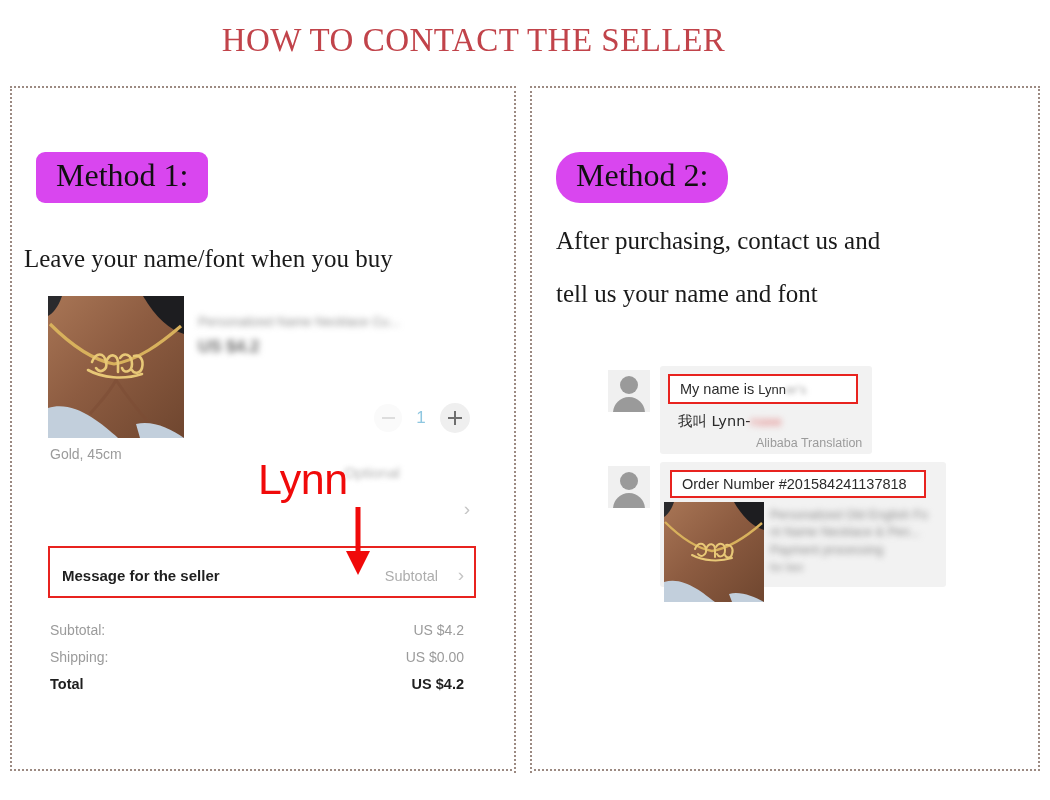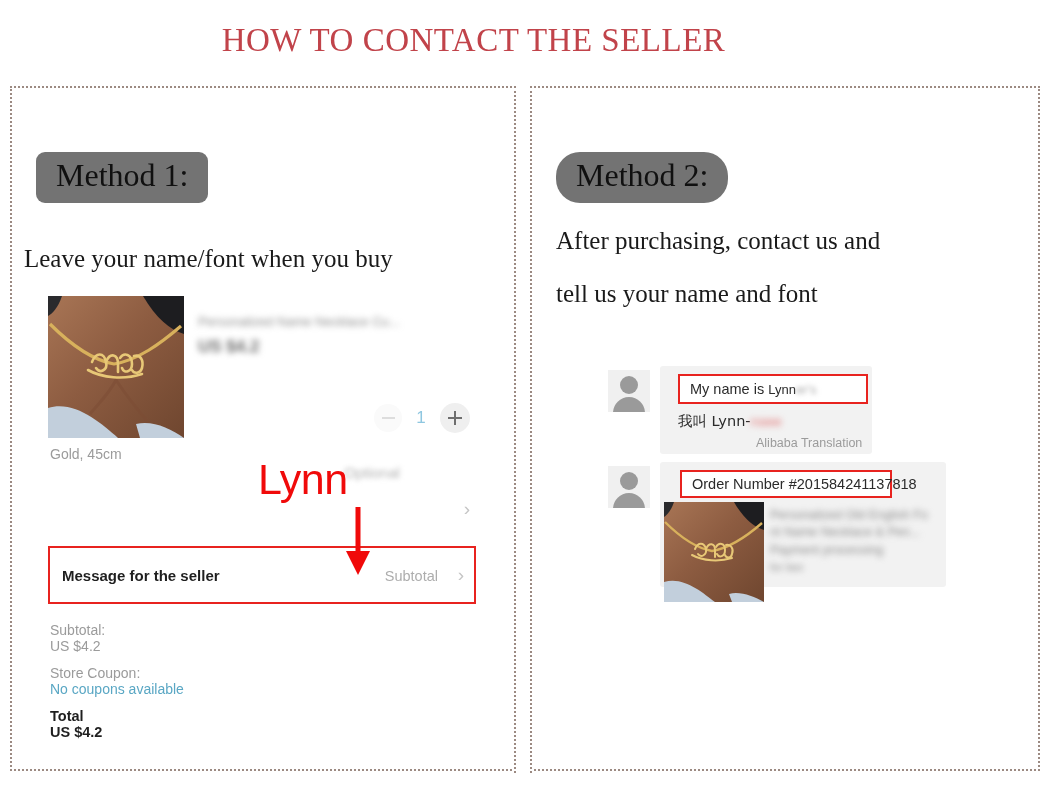--- a/index.html
+++ b/index.html
@@ -49,21 +49,21 @@
     height: 687px;
     border-left: 2px dotted #9c8a82;
     border-right: 2px dotted #9c8a82;
     box-sizing: border-box;
     background: #ffffff;
   }
 
   
   .method-badge {
     position: absolute;
-    background: #737373;
+    background: #d946ef;
     border-radius: 9px;
     padding: 6px 20px 9px 20px;
     font-family: "Liberation Serif", serif;
     font-size: 32px;
     color: #101010;
     line-height: 1.12;
     white-space: nowrap;
   }
   .method-desc {
     position: absolute;
@@ -191,21 +191,21 @@
     color: #c5c5c5;
     font-family: "Liberation Sans", sans-serif;
   }
   .chev-ship { right: 8px; top: 202px; }
 
   .msg-box {
     position: absolute;
     left: 0px;
     top: 250px;
     width: 428px;
-    height: 58px;
+    height: 52px;
     box-sizing: border-box;
     border: 2.5px solid #e8231f;
     background: #ffffff;
   }
   .msg-label {
     position: absolute;
     left: 12px;
     top: 19px;
     font-size: 15px;
     font-weight: bold;
@@ -225,21 +225,20 @@
     left: 2px;
     top: 326px;
     width: 414px;
     font-size: 14px;
   }
   .total-row {
     display: flex;
     justify-content: space-between;
     margin-bottom: 11px;
     color: #9b9b9b;
-    flex-direction: column;
   }
   .total-row.grand { color: #1f1f1f; font-weight: bold; font-size: 14.5px; margin-top: 1px; }
   .total-row .coupon { color: #5aa7c4; }
 
   
   .lynn-anno {
     position: absolute;
     left: 258px;
     top: 458px;
     font-family: "Liberation Sans", sans-serif;
@@ -286,21 +285,20 @@
     border-radius: 3px;
   }
   .hl-box {
     position: absolute;
     box-sizing: border-box;
     border: 2px solid #e8231f;
     background: #ffffff;
     display: flex;
     align-items: center;
     padding-left: 10px;
-    margin-left: 10px;
   }
   .hl-text { font-size: 14.5px; color: #2b2b2b; white-space: nowrap; }
   .hl-text .small { font-size: 13px; }
   .blur-inline {
     display: inline-block;
     filter: blur(2.8px);
     color: #a5a5a5;
     font-size: 13px;
   }
   .zh-line {
@@ -400,22 +398,22 @@
     <div class="msg-optional">Subtotal</div>
     <div class="chev chev-msg">›</div>
   </div>
 
   <div class="totals">
     <div class="total-row">
       <span>Subtotal:</span>
       <span>US $4.2</span>
     </div>
     <div class="total-row">
-      <span>Store Coupon:</span>
-      <span class="coupon">No coupons available</span>
+      <span>Shipping:</span>
+      <span>US $0.00</span>
     </div>
     <div class="total-row grand">
       <span>Total</span>
       <span>US $4.2</span>
     </div>
   </div>
 </div>
 
 <div class="lynn-anno">Lynn</div>
 <div class="lynn-arrow">
@@ -447,21 +445,21 @@
     </div>
     <div class="translation-note" style="left:148px; top:74px;">Alibaba Translation</div>
   </div>
 
   <div class="chat-msg">
     <div class="avatar" style="left:0; top:104px;">
       <div class="head"></div>
         <div class="body"></div>
     </div>
     <div class="bubble" style="left:52px; top:100px; width:286px; height:125px;"></div>
-    <div class="hl-box" style="left:62px; top:108px; width:212px; height:28px;">
+    <div class="hl-box" style="left:62px; top:108px; width:256px; height:28px;">
       <div class="hl-text">Order Number #201584241137818</div>
     </div>
 
     <div class="chat-thumb" style="left:56px; top:140px;">
       <svg width="100" height="100" viewBox="0 0 100 100" xmlns="http://www.w3.org/2000/svg">
         <defs>
           <linearGradient id="skinR" x1="0" y1="0" x2="1" y2="1">
             <stop offset="0%" stop-color="#a87555"></stop>
             <stop offset="45%" stop-color="#8d5c41"></stop>
             <stop offset="100%" stop-color="#6f462f"></stop>

